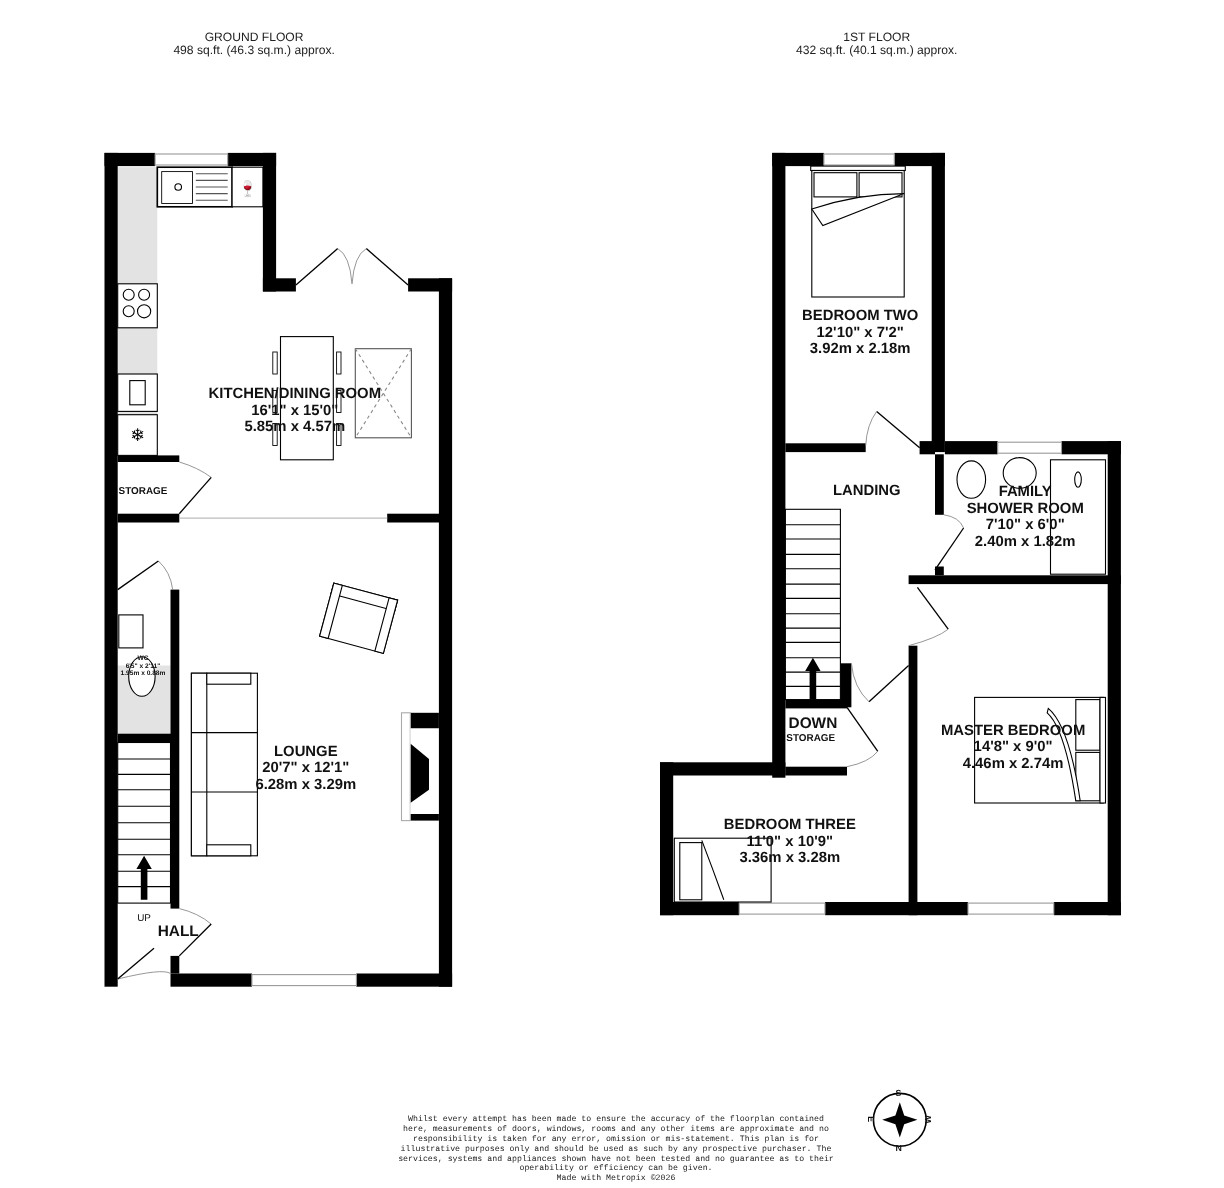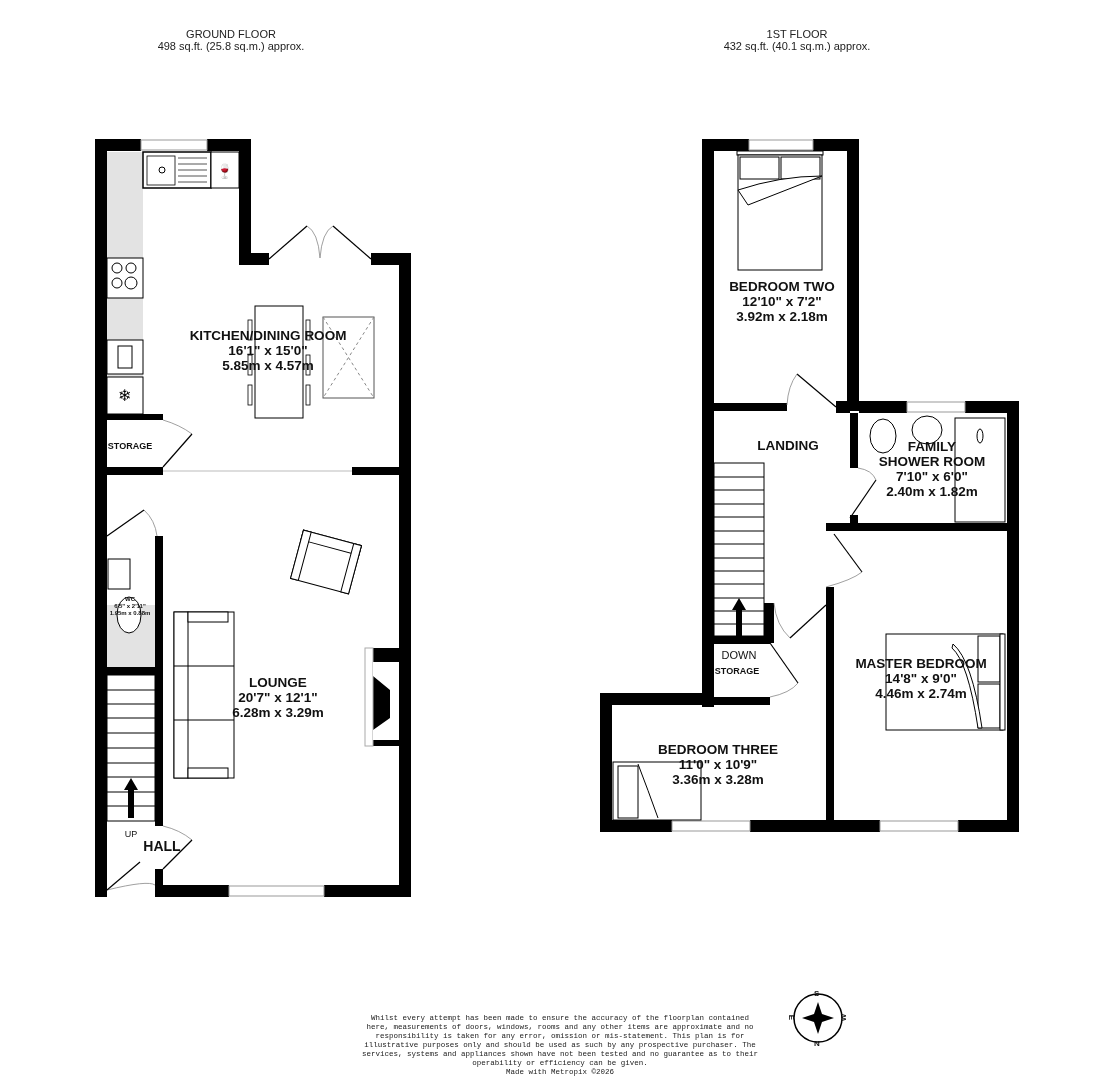--- a/index.html
+++ b/index.html
@@ -14,21 +14,21 @@
   .tiny{font-size:6px;line-height:7px;font-weight:bold;}
   .footer{position:absolute;left:360px;top:1012px;width:400px;text-align:center;color:#222;}
   .footer .total{font-size:10.5px;line-height:13px;}
   .footer .disc{font-size:7.5px;line-height:9px;margin-top:2px;font-family:Liberation Mono, monospace;}
 </style>
 </head>
 <body>
 
 <div class="floor-head" style="left:141px;top:28px;width:180px;">
   <div>GROUND FLOOR</div>
-  <div>498 sq.ft. (25.8 sq.m.) approx.</div>
+  <div>498 sq.ft. (46.3 sq.m.) approx.</div>
 </div>
 <div class="floor-head" style="left:707px;top:28px;width:180px;">
   <div>1ST FLOOR</div>
   <div>432 sq.ft. (40.1 sq.m.) approx.</div>
 </div>
 
 <svg width="1113" height="1080" viewBox="0 0 1113 1080">
   <g>
 
     <rect x="107" y="152" width="36" height="262" fill="#e3e3e3"></rect>
@@ -263,21 +263,21 @@
     <circle r="24" fill="none" stroke="#000" stroke-width="1.5"></circle>
     <polygon points="0,-16 4,-4 16,0 4,4 0,16 -4,4 -16,0 -4,-4" fill="#000"></polygon>
   </g>
 </svg>
 
 <div style="position:absolute;left:814px;top:989px;font-size:8px;font-weight:bold;">S</div>
 <div style="position:absolute;left:814px;top:1039px;font-size:8px;font-weight:bold;">N</div>
 <div style="position:absolute;left:789px;top:1013px;font-size:8px;font-weight:bold;transform:rotate(90deg);">E</div>
 <div style="position:absolute;left:840px;top:1013px;font-size:8px;font-weight:bold;transform:rotate(-90deg);">W</div>
 
-<div class="lbl" style="left:268px;top:328px;">
+<div class="lbl" style="left:268px;top:350px;">
   <div class="n">KITCHEN/DINING ROOM</div>
   <div class="d">16'1"  x 15'0"</div>
   <div class="d">5.85m  x 4.57m</div>
 </div>
 <div class="lbl small" style="left:130px;top:441px;">STORAGE</div>
 <div class="lbl tiny" style="left:130px;top:596px;">
   <div>WC</div>
   <div>6'5"  x 2'11"</div>
   <div>1.95m  x 0.88m</div>
 </div>
@@ -294,21 +294,21 @@
   <div class="d">12'10"  x 7'2"</div>
   <div class="d">3.92m  x 2.18m</div>
 </div>
 <div class="lbl" style="left:788px;top:438px;font-size:13.5px;">LANDING</div>
 <div class="lbl" style="left:932px;top:439px;">
   <div class="n">FAMILY</div>
   <div class="n">SHOWER ROOM</div>
   <div class="d">7'10"  x 6'0"</div>
   <div class="d">2.40m  x 1.82m</div>
 </div>
-<div class="lbl" style="left:739px;top:649px;font-size:11px;font-weight:normal;text-align:center;">DOWN</div>
+<div class="lbl" style="left:739px;top:649px;font-size:14px;font-weight:bold;text-align:center;">DOWN</div>
 <div class="lbl small" style="left:737px;top:666px;">STORAGE</div>
 <div class="lbl" style="left:921px;top:656px;">
   <div class="n">MASTER BEDROOM</div>
   <div class="d">14'8"  x 9'0"</div>
   <div class="d">4.46m  x 2.74m</div>
 </div>
 <div class="lbl" style="left:718px;top:742px;">
   <div class="n">BEDROOM THREE</div>
   <div class="d">11'0"  x 10'9"</div>
   <div class="d">3.36m  x 3.28m</div>

